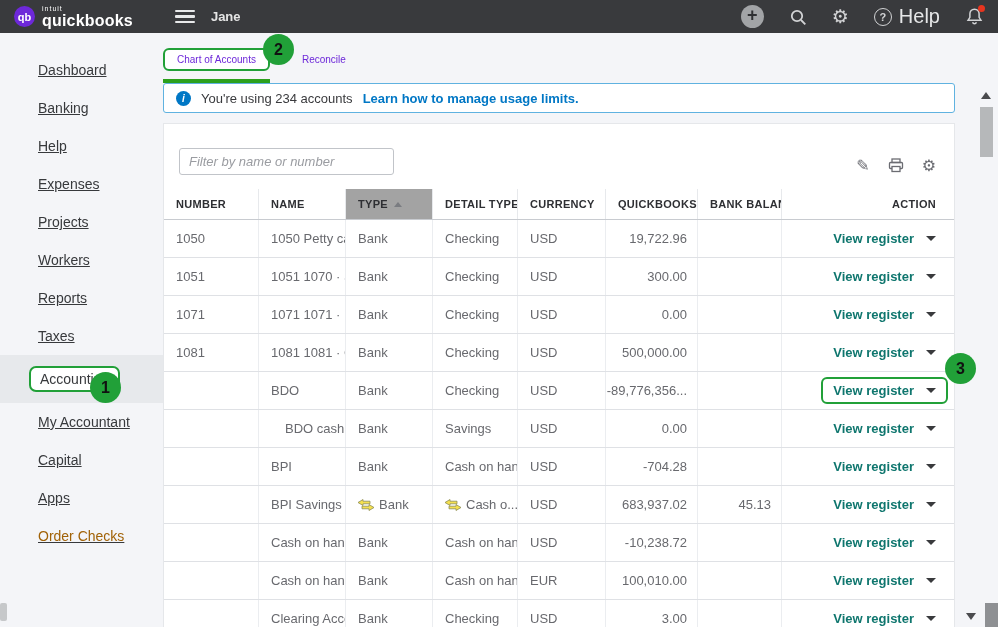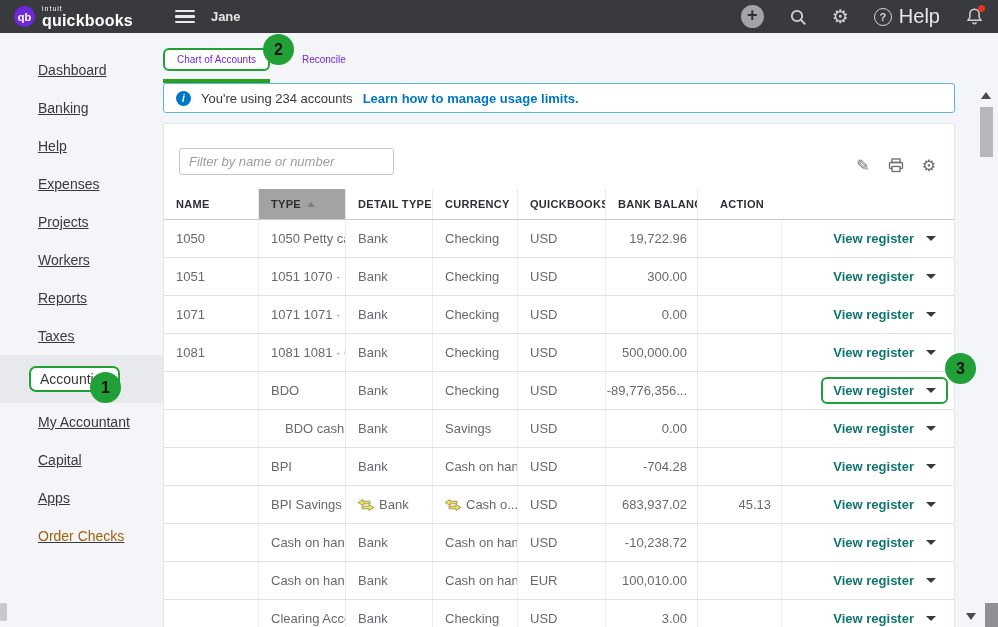--- a/index.html
+++ b/index.html
@@ -278,20 +278,21 @@
                 <rect x="1.5" y="4.5" width="13" height="6" rx="1"></rect>
               <rect x="4" y="8.5" width="8" height="5" fill="#fff"></rect>
             </svg>
           </span>
           <span class="t-icon">⚙</span>
         </div>
       </div>
 
       <div class="table">
         <div class="thead">
+          <div class="th">NUMBER</div>
           <div class="th">NAME</div>
           <div class="th sorted">
             <span>TYPE</span>
             <span class="sort-arrow"></span>
           </div>
           <div class="th">DETAIL TYPE</div>
           <div class="th">CURRENCY</div>
           <div class="th">QUICKBOOKS B</div>
           <div class="th">BANK BALANCE</div>
           <div class="th">ACTION</div>

